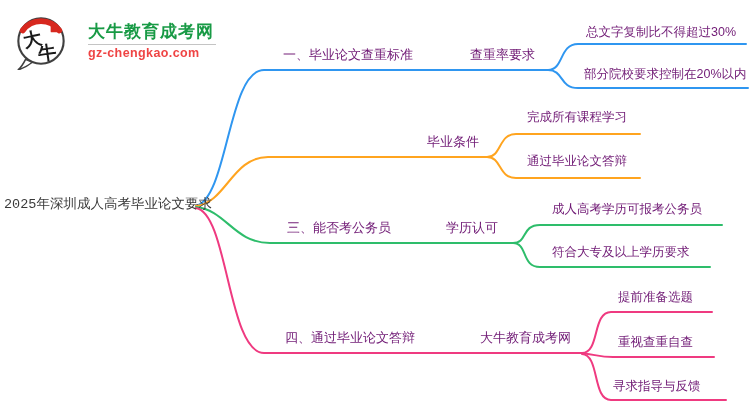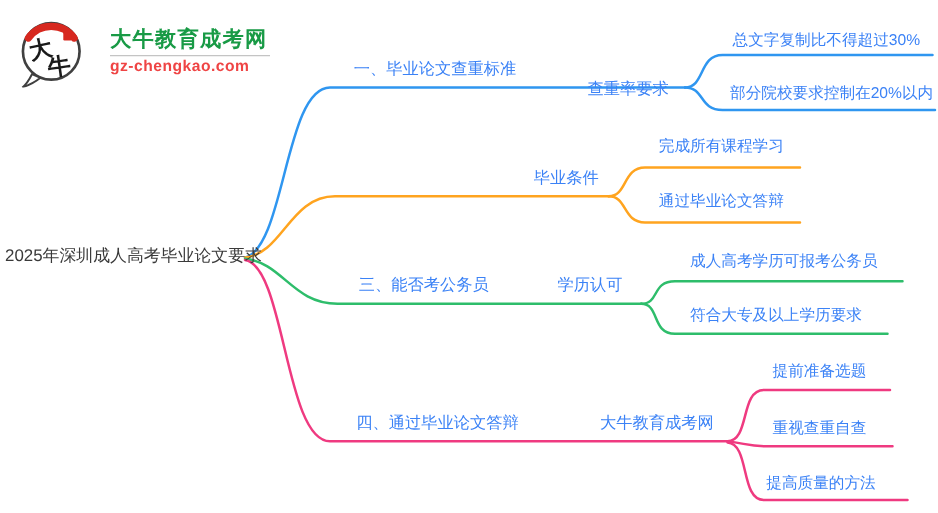--- a/index.html
+++ b/index.html
@@ -7,22 +7,22 @@
          font-family:"Liberation Sans","DejaVu Sans",sans-serif;}
   
   .logo{position:absolute;left:14px;top:14px;display:flex;align-items:flex-start;}
   .logo-badge{width:54px;height:56px;flex:0 0 auto;}
   .logo-text{margin-left:20px;padding-top:8px;}
   .site-name{font-size:17px;font-weight:bold;letter-spacing:1px;line-height:20px;}
   .logo-divider{height:1px;background:#c4c4c4;margin:2px 0 1px 0;width:128px;}
   .site-domain{font-size:12.5px;font-weight:bold;letter-spacing:0.4px;}
   
   .lines{position:absolute;left:0;top:0;width:750px;height:410px;}
-  .node{position:absolute;white-space:nowrap;color:#3b82f6;line-height:16px;}
-  .root{font-size:13.5px;color:#3a3a3a;}
+  .node{position:absolute;white-space:nowrap;color:#701a75;line-height:16px;}
+  .root{font-size:13.5px;color:#3a3a3a;font-family:Liberation Mono, monospace;}
   .topic{font-size:13px;}
   .leaf{font-size:12.5px;}
 </style>
 </head>
 <body>
 
 <div class="stage">
 
   <div class="logo">
     <svg class="logo-badge" viewBox="0 0 56 58">
@@ -58,32 +58,32 @@
       <path d="M196,208 C228,213 228,353 264,353 H582" stroke="#ef3a80"></path>
       <path d="M582,353 C600,353 592,312 611,312 H712" stroke="#ef3a80"></path>
       <path d="M582,353 C597,355 600,357 613,357 H714" stroke="#ef3a80"></path>
       <path d="M582,354 C600,355 592,400 611,400 H726" stroke="#ef3a80"></path>
     </g>
   </svg>
 
   <div class="node root" style="left:4px;top:197px">2025年深圳成人高考毕业论文要求</div>
 
   <div class="node topic" style="left:283px;top:47px">一、毕业论文查重标准</div>
-  <div class="node topic" style="left:470px;top:63px">查重率要求</div>
+  <div class="node topic" style="left:470px;top:47px">查重率要求</div>
   <div class="node leaf" style="left:586px;top:24px">总文字复制比不得超过30%</div>
   <div class="node leaf" style="left:584px;top:66px">部分院校要求控制在20%以内</div>
 
   <div class="node topic" style="left:427px;top:134px">毕业条件</div>
   <div class="node leaf" style="left:527px;top:109px">完成所有课程学习</div>
   <div class="node leaf" style="left:527px;top:153px">通过毕业论文答辩</div>
 
   <div class="node topic" style="left:287px;top:220px">三、能否考公务员</div>
   <div class="node topic" style="left:446px;top:220px">学历认可</div>
   <div class="node leaf" style="left:552px;top:201px">成人高考学历可报考公务员</div>
   <div class="node leaf" style="left:552px;top:244px">符合大专及以上学历要求</div>
 
   <div class="node topic" style="left:285px;top:330px">四、通过毕业论文答辩</div>
   <div class="node topic" style="left:480px;top:330px">大牛教育成考网</div>
   <div class="node leaf" style="left:618px;top:289px">提前准备选题</div>
   <div class="node leaf" style="left:618px;top:334px">重视查重自查</div>
-  <div class="node leaf" style="left:613px;top:378px">提高质量的方法</div>
+  <div class="node leaf" style="left:613px;top:378px">寻求指导与反馈</div>
 
 </div>
 
 </body></html>

